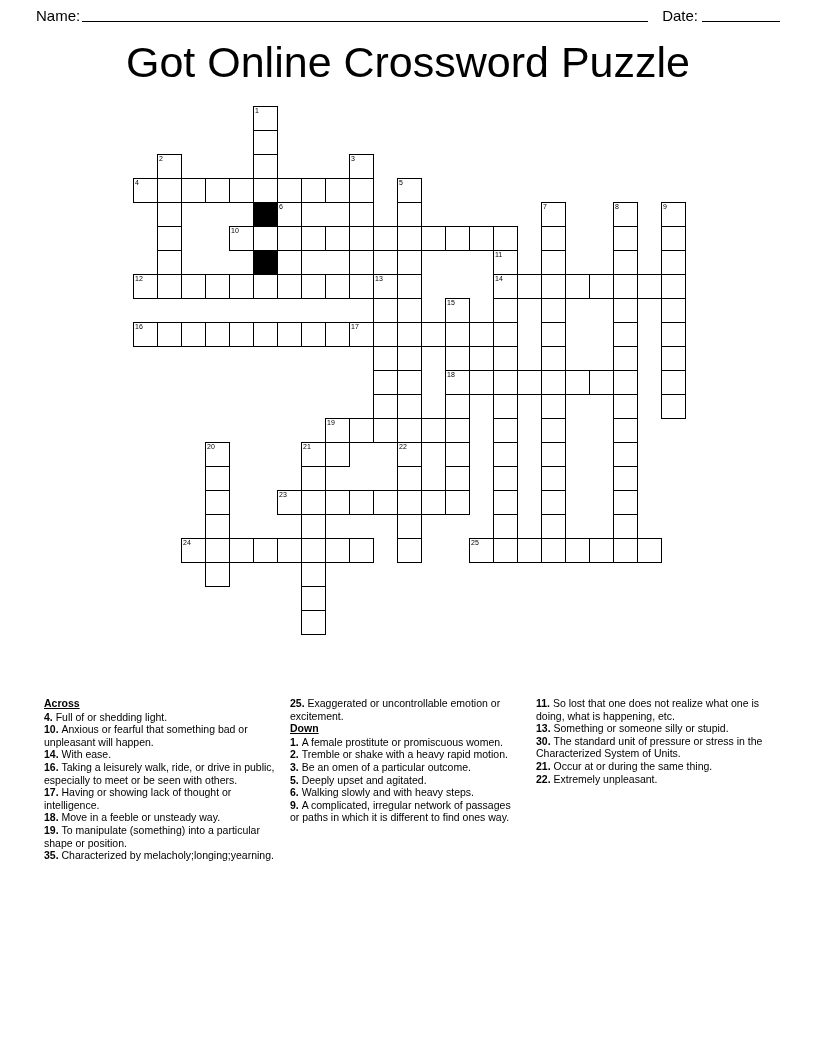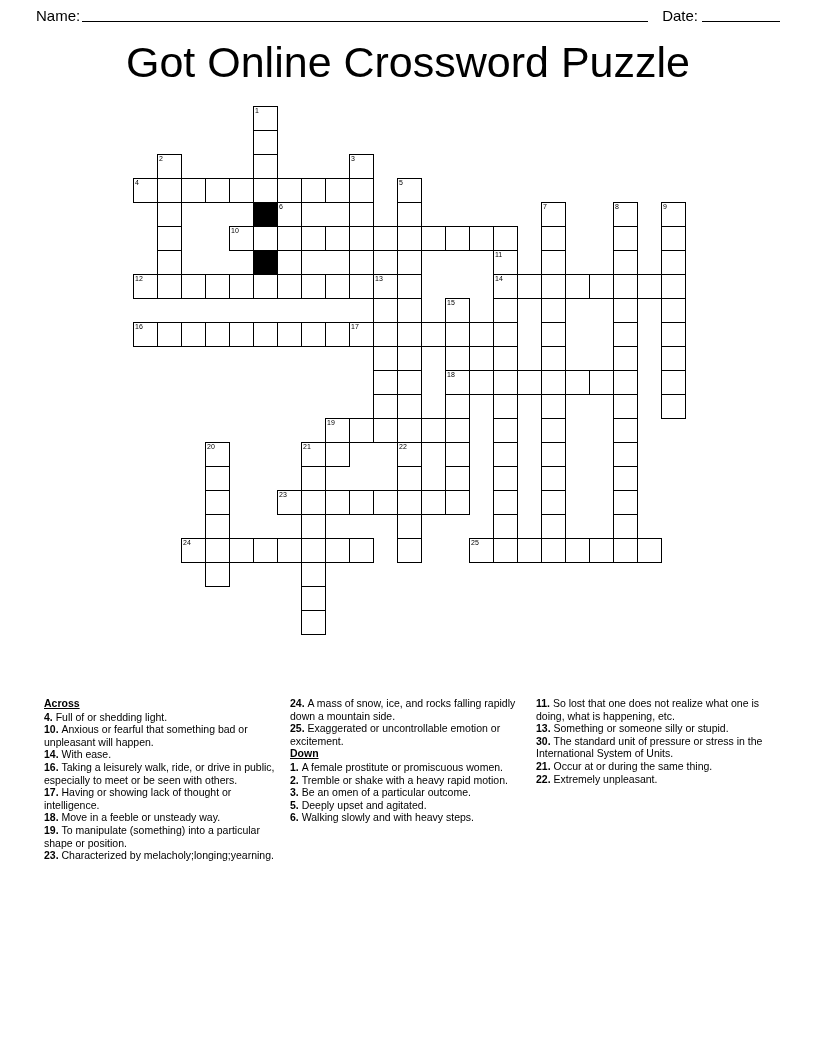--- a/index.html
+++ b/index.html
@@ -371,34 +371,34 @@
   <div id="clues">
     <div class="clue-col">
         <span class="clue-heading">Across</span>
         <div class="clue"><b>4. </b><span>Full of or shedding light.</span></div>
         <div class="clue"><b>10. </b><span>Anxious or fearful that something bad or unpleasant will happen.</span></div>
         <div class="clue"><b>14. </b><span>With ease.</span></div>
         <div class="clue"><b>16. </b><span>Taking a leisurely walk, ride, or drive in public, especially to meet or be seen with others.</span></div>
         <div class="clue"><b>17. </b><span>Having or showing lack of thought or intelligence.</span></div>
         <div class="clue"><b>18. </b><span>Move in a feeble or unsteady way.</span></div>
         <div class="clue"><b>19. </b><span>To manipulate (something) into a particular shape or position.</span></div>
-        <div class="clue"><b>23. </b><span>Characterized by melacholy;longing;yearning.</span></div>
+        <div class="clue"><b>35. </b><span>Characterized by melacholy;longing;yearning.</span></div>
       </div>
     <div class="clue-col">
-        <div class="clue"><b>24. </b><span>A mass of snow, ice, and rocks falling rapidly down a mountain side.</span></div>
         <div class="clue"><b>25. </b><span>Exaggerated or uncontrollable emotion or excitement.</span></div>
         <span class="clue-heading">Down</span>
         <div class="clue"><b>1. </b><span>A female prostitute or promiscuous women.</span></div>
         <div class="clue"><b>2. </b><span>Tremble or shake with a heavy rapid motion.</span></div>
         <div class="clue"><b>3. </b><span>Be an omen of a particular outcome.</span></div>
         <div class="clue"><b>5. </b><span>Deeply upset and agitated.</span></div>
         <div class="clue"><b>6. </b><span>Walking slowly and with heavy steps.</span></div>
+        <div class="clue"><b>9. </b><span>A complicated, irregular network of passages or paths in which it is different to find ones way.</span></div>
       </div>
     <div class="clue-col">
         <div class="clue"><b>11. </b><span>So lost that one does not realize what one is doing, what is happening, etc.</span></div>
         <div class="clue"><b>13. </b><span>Something or someone silly or stupid.</span></div>
-        <div class="clue"><b>30. </b><span>The standard unit of pressure or stress in the International System of Units.</span></div>
+        <div class="clue"><b>30. </b><span>The standard unit of pressure or stress in the Characterized System of Units.</span></div>
         <div class="clue"><b>21. </b><span>Occur at or during the same thing.</span></div>
         <div class="clue"><b>22. </b><span>Extremely unpleasant.</span></div>
       </div>
   </div>
 
 </div>
 
 </body></html>

